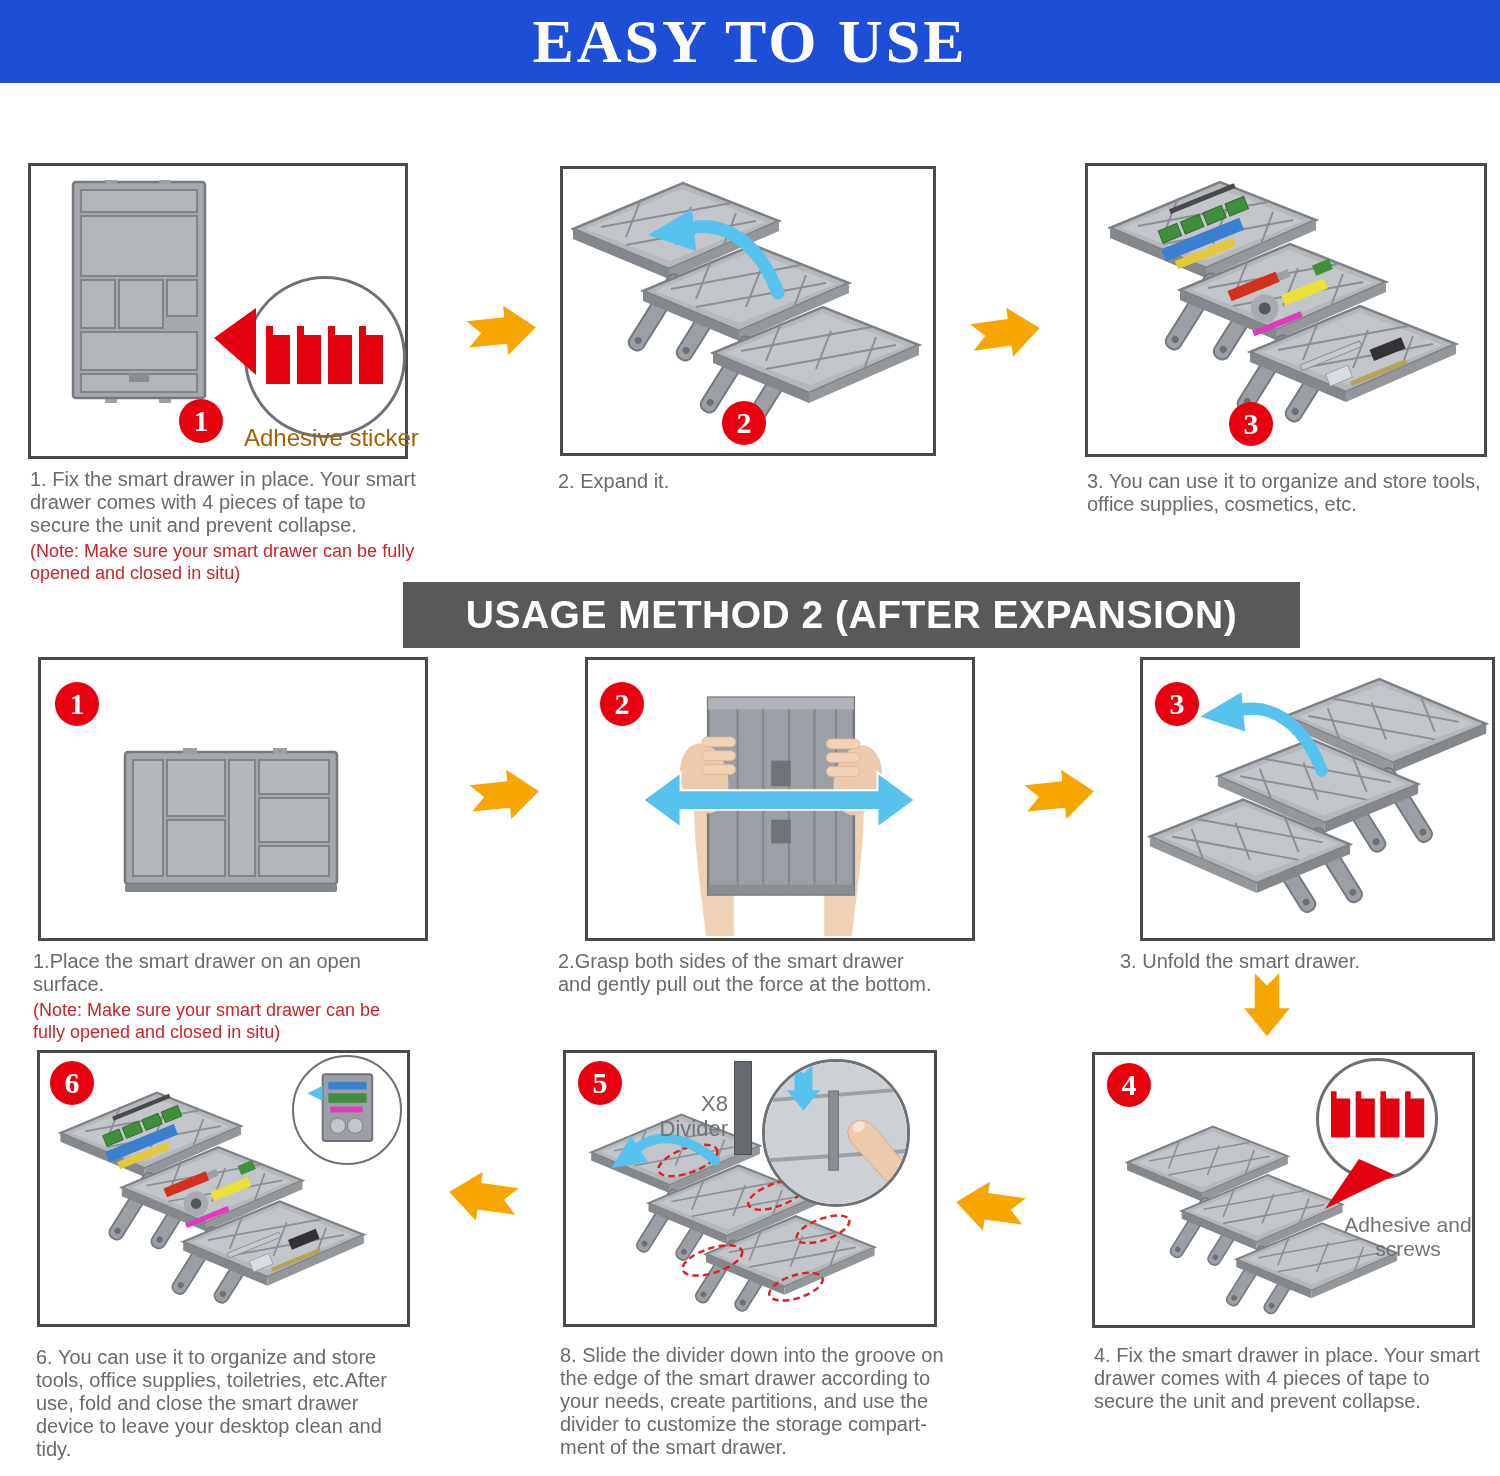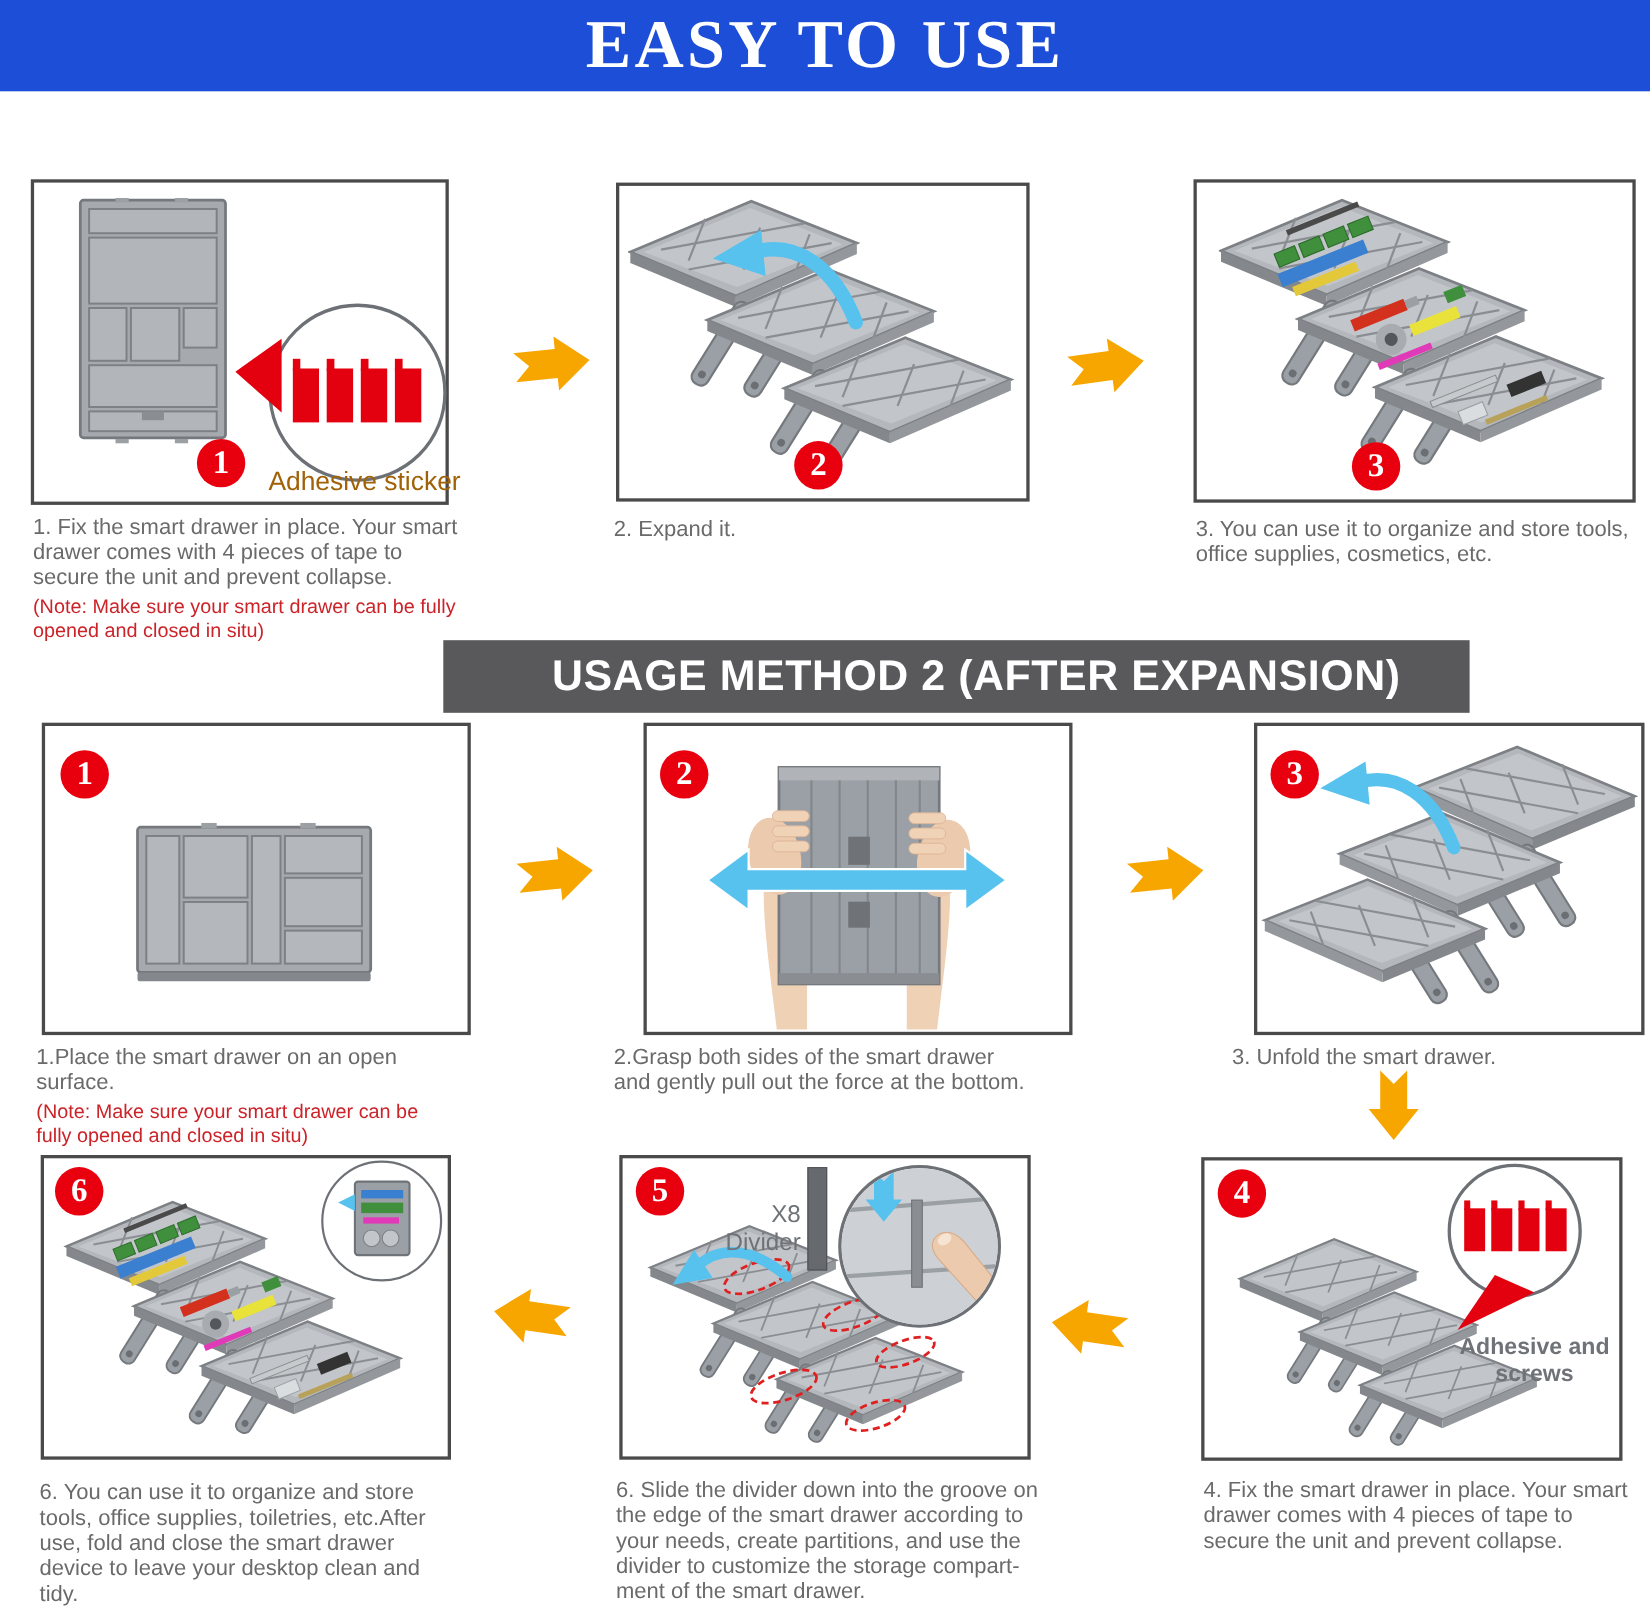--- a/index.html
+++ b/index.html
@@ -175,21 +175,21 @@
     <div class="badge" style="left:141px;top:236px;">3</div>
   </div>
 
   <div class="cap" style="left:30px;top:468px;width:392px;">
     <div>1. Fix the smart drawer in place. Your smart drawer comes with 4 pieces of tape to secure the unit and prevent collapse.</div>
     <div class="note">(Note: Make sure your smart drawer can be fully opened and closed in situ)</div>
   </div>
   <div class="cap" style="left:558px;top:470px;width:380px;">2. Expand it.</div>
   <div class="cap" style="left:1087px;top:470px;width:405px;">3. You can use it to organize and store tools, office supplies, cosmetics, etc.</div>
 
-  <div class="mbanner" style="left:403px;top:582px;width:897px;height:66px;padding-left:36px;">USAGE METHOD 2 (AFTER EXPANSION)</div>
+  <div class="mbanner" style="left:403px;top:582px;width:897px;height:66px;">USAGE METHOD 2 (AFTER EXPANSION)</div>
 
   <div class="panel" style="left:38px;top:657px;width:390px;height:284px;">
     <div class="badge" style="left:14px;top:22px;">1</div>
     <svg class="abs" style="left:82px;top:88px;" width="220" height="148" viewBox="0 0 220 148">
       <rect x="2" y="4" width="212" height="132" rx="3" fill="#a6aaae" stroke="#75797d" stroke-width="2.5"></rect>
       <g fill="#b4b8bc" stroke="#7d8185" stroke-width="1.8">
         <rect x="10" y="12" width="30" height="116"></rect>
         <rect x="44" y="12" width="58" height="56"></rect>
         <rect x="44" y="72" width="58" height="56"></rect>
         <rect x="106" y="12" width="26" height="116"></rect>
@@ -347,20 +347,20 @@
       <use href="#cascadeE"></use>
     </svg>
     <div class="mag" style="left:221px;top:3px;width:122px;height:122px;">
       <svg class="abs" style="left:12px;top:30px;" width="94" height="50" viewBox="0 0 118 62">
         <use href="#stickers"></use>
       </svg>
     </div>
     <svg class="abs" style="left:222px;top:98px;z-index:5;" width="84" height="64" viewBox="0 0 84 64">
       <polygon points="8,56 42,6 78,22" fill="#E3000F"></polygon>
     </svg>
-    <div class="lbl-sm" style="left:225px;top:158px;width:150px;font-weight:bold;">Adhesive and screws</div>
+    <div class="lbl-sm" style="left:238px;top:158px;width:150px;">Adhesive and screws</div>
   </div>
 
   <div class="cap" style="left:36px;top:1346px;width:378px;">6. You can use it to organize and store tools, office supplies, toiletries, etc.After use, fold and close the smart drawer device to leave your desktop clean and tidy.</div>
-  <div class="cap" style="left:560px;top:1344px;width:395px;">6.  Slide the divider down into the groove on the edge of the smart drawer according to your needs, create partitions, and use the divider to customize the storage compart- ment of the smart drawer.</div>
+  <div class="cap" style="left:560px;top:1344px;width:395px;">8.  Slide the divider down into the groove on the edge of the smart drawer according to your needs, create partitions, and use the divider to customize the storage compart- ment of the smart drawer.</div>
   <div class="cap" style="left:1094px;top:1344px;width:392px;">4. Fix the smart drawer in place. Your smart drawer comes with 4 pieces of tape to secure the unit and prevent collapse.</div>
 
 </div>
 
 </body></html>

